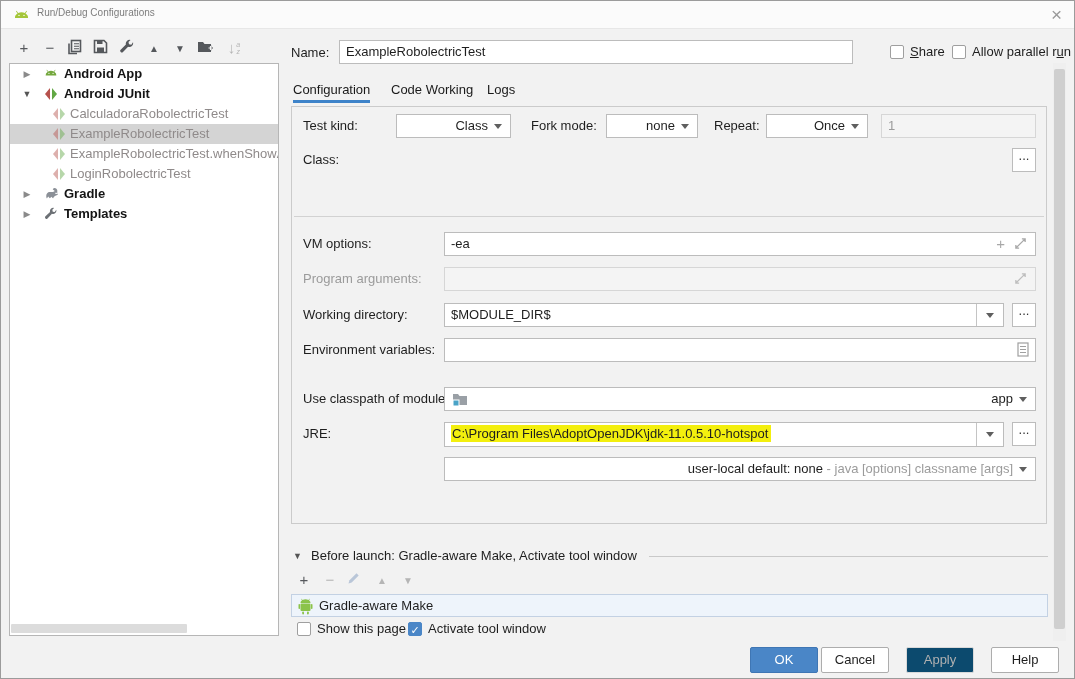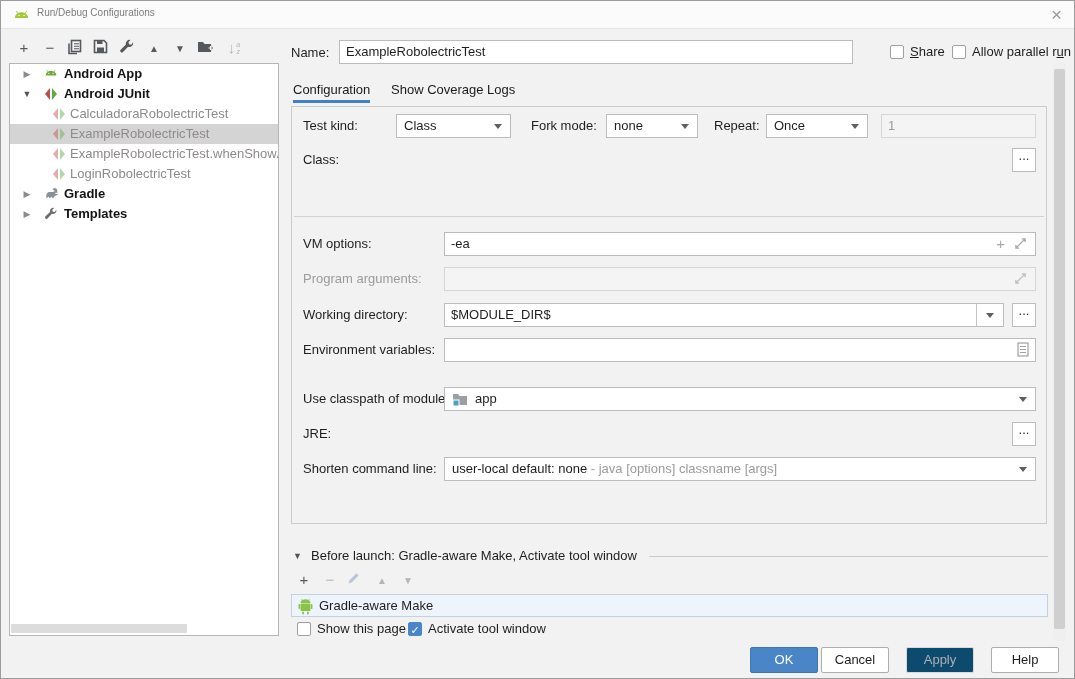--- a/index.html
+++ b/index.html
@@ -39,21 +39,21 @@
   .cb { position:absolute; width:14px; height:14px; background:#fff; border:1px solid #9f9f9f; border-radius:2px; }
   .cb.checked { background:#4a86c7; border-color:#4a86c7; color:#fff; font-size:11px; line-height:14px; text-align:center; }
   .cb-label { position:absolute; height:16px; line-height:16px; }
   .mn { text-decoration:underline; }
   
   .tab { position:absolute; top:80px; height:22px; line-height:18px; color:#1a1a1a; }
   .tab.sel { border-bottom:3px solid #3e83c9; }
   
   .form-panel { position:absolute; left:290px; top:105px; width:756px; height:418px; border:1px solid #cbcbcb; }
   .sep { position:absolute; height:1px; background:#d2d2d2; }
-  .combo { position:absolute; background:#fff; border:1px solid #bcbcbc; height:24px; line-height:22px; padding:0 22px 0 7px; white-space:nowrap; overflow:hidden; }
+  .combo { position:absolute; background:#fff; border:1px solid #bcbcbc; height:24px; line-height:22px; padding:0 22px 0 7px; white-space:nowrap; overflow:hidden;text-align:right; }
   .caret { position:absolute; right:8px; top:9px; width:0; height:0; border-left:4px solid transparent; border-right:4px solid transparent; border-top:5px solid #5f5f5f; }
   .combo-btn { position:absolute; right:0; top:0; width:27px; height:23px; border-left:1px solid #c4c4c4; }
   .combo-btn .caret { right:9px; }
   .browse { position:absolute; width:24px; height:24px; background:#fff; border:1px solid #bcbcbc; text-align:center; line-height:14px; color:#333; }
   .field-ic { position:absolute; top:4px; color:#a8a8a8; }
   .hl { background:#f3ef0e; padding:1px 3px 1px 1px; }
   .hint { color:#9b9b9b; }
   
   .bl-arrow { position:absolute; font-size:9px; color:#555; }
   .bl-line { position:absolute; height:1px; background:#c9c9c9; }
@@ -204,21 +204,21 @@
   </div>
 
   <span class="lbl" style="left:290px; top:40px;">Name:</span>
   <div class="input" style="left:338px; top:39px; width:514px;">ExampleRobolectricTest</div>
   <span class="cb" style="left:889px; top:44px;"></span>
   <span class="cb-label" style="left:909px; top:43px;"><span class="mn">S</span><span>hare</span></span>
   <span class="cb" style="left:951px; top:44px;"></span>
   <span class="cb-label" style="left:971px; top:43px;"><span>Allow parallel r</span><span class="mn">u</span><span>n</span></span>
 
   <span class="tab sel" style="left:292px;">Configuration</span>
-  <span class="tab" style="left:390px;">Show Coverage</span>
+  <span class="tab" style="left:390px;">Code Working</span>
   <span class="tab" style="left:486px;">Logs</span>
 
   <div class="form-panel"></div>
 
   <span class="lbl" style="left:302px; top:113px;">Test kind:</span>
   <div class="combo" style="left:395px; top:113px; width:115px;">
     <span>Class</span><span class="caret"></span>
   </div>
   <span class="lbl" style="left:530px; top:113px;">Fork mode:</span>
   <div class="combo" style="left:605px; top:113px; width:92px;">
@@ -283,23 +283,28 @@
           <path d="M1 2h5l1.5 2H15v9H1z" fill="#9aa0a6"></path>
           <rect x="1" y="8" width="6" height="6" fill="#4aa3c7"></rect>
           <rect x="1" y="8" width="6" height="6" fill="none" stroke="#fff" stroke-width="1"></rect>
         </svg>
     </span>
     <span>app</span>
     <span class="caret"></span>
   </div>
 
   <span class="lbl" style="left:302px; top:421px;">JRE:</span>
+  <div class="input" style="left:443px; top:421px; width:560px; height:25px;">
+    <span class="hl">C:\Program Files\AdoptOpenJDK\jdk-11.0.5.10-hotspot</span>
+    <span class="combo-btn" style="height:24px;">
+        <span class="caret"></span>
+      </span>
+  </div>
   <div class="browse" style="left:1011px; top:421px;">...</div>
 
-  <span class="lbl" style="left:302px; top:456px;">Shorten command line:</span>
   <div class="combo" style="left:443px; top:456px; width:592px;">
     <span>user-local default: none</span>
     <span class="hint"> <span>- java [options] classname [args]</span></span>
     <span class="caret"></span>
   </div>
 
   <span class="bl-arrow" style="left:292px; top:550px;">▼</span>
   <span class="lbl" style="left:310px; top:543px;">Before launch: Gradle-aware Make, Activate tool window</span>
   <div class="bl-line" style="left:648px; top:555px; width:399px;"></div>
 

